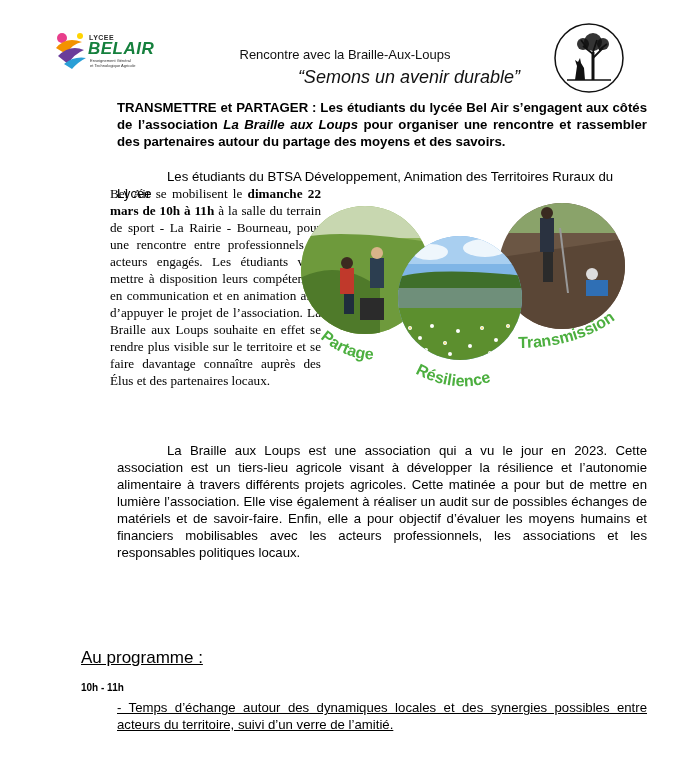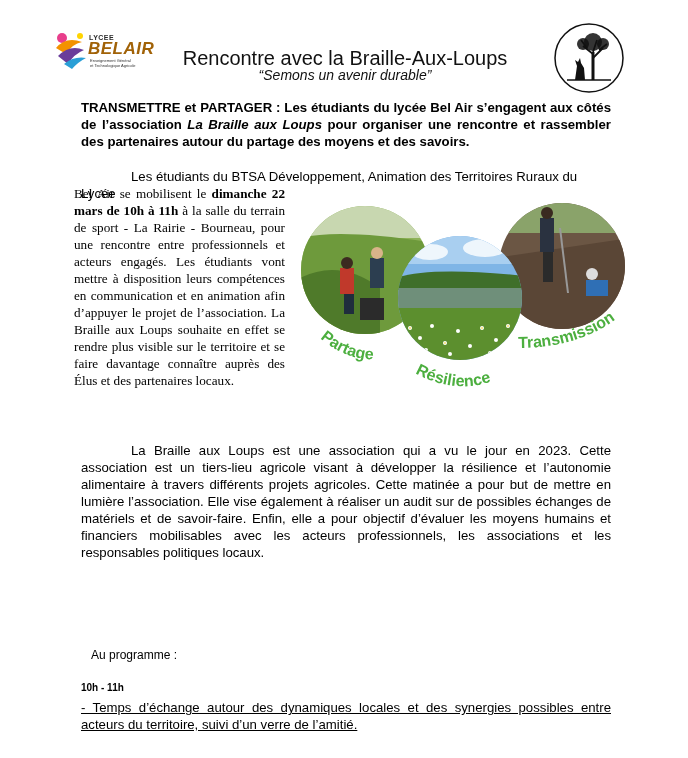--- a/index.html
+++ b/index.html
@@ -4,42 +4,42 @@
 <style>
   html, body { margin: 0; padding: 0; background: #ffffff; }
   body { width: 688px; height: 758px; position: relative; overflow: hidden;
          font-family: "Liberation Sans", sans-serif; color: #000; }
   .page { position: absolute; left: 0; top: 0; width: 688px; height: 758px; }
 
   
   .logo { position: absolute; left: 52px; top: 30px; width: 105px; height: 40px; }
   .logo svg { position: absolute; left: 0; top: 0; }
   .logo-lycee { position: absolute; left: 37px; top: 4px; font-size: 7px; font-weight: bold; color: #2b2b2b; letter-spacing: 0.5px; }
-  .logo-name { position: absolute; left: 36px; top: 9px; font-size: 17px; font-weight: bold; font-style: italic; color: #a16207; letter-spacing: 0.5px; }
+  .logo-name { position: absolute; left: 36px; top: 9px; font-size: 17px; font-weight: bold; font-style: italic; color: #15803d; letter-spacing: 0.5px; }
   .logo-sub { position: absolute; left: 38px; top: 28px; font-size: 4px; line-height: 5px; color: #333; width: 60px; }
 
-  .head-title { position: absolute; left: 170px; top: 47px; width: 350px; text-align: center; font-size: 20px; color: #111; }
-  .head-sub { position: absolute; left: 170px; top: 67px; width: 350px; text-align: center; font-size: 14px; font-style: italic; color: #111; }
+  .head-title { position: absolute; left: 170px; top: 47px; width: 350px; text-align: center; font-size: 13px; color: #111; }
+  .head-sub { position: absolute; left: 170px; top: 67px; width: 350px; text-align: right; font-size: 18px; font-style: italic; color: #111; }
 
   .wolf-logo { position: absolute; left: 553px; top: 22px; width: 72px; height: 72px; }
 
   
-  .text { font-size: 13.2px; line-height: 17px; }
+  .text { font-size: 13.2px; line-height: 17px; margin-left: 36px; }
   .intro { position: absolute; left: 81px; top: 99px; width: 530px; font-weight: bold; text-align: justify; }
   .intro i { font-style: italic; }
   .p1-first { position: absolute; left: 81px; top: 168px; width: 530px; text-indent: 50px; }
   .p1-col { position: absolute; left: 74px; top: 185px; width: 211px; text-align: justify; font-family: Liberation Serif, serif; }
   .p1-col b { font-weight: bold; }
 
   .collage { position: absolute; left: 300px; top: 198px; width: 330px; height: 196px; }
 
   .p2 { position: absolute; left: 81px; top: 442px; width: 530px; text-align: justify; }
   .indent { text-indent: 50px; margin: 0; }
 
-  .prog-title { position: absolute; left: 91px; top: 648px; font-size: 12px; }
+  .prog-title { position: absolute; left: 81px; top: 648px; font-size: 17px; text-decoration: underline; }
   .prog-time { position: absolute; left: 81px; top: 682px; font-size: 10px; font-weight: bold; }
   .prog-desc { position: absolute; left: 81px; top: 699px; width: 530px; text-align: justify; text-decoration: underline; }
 </style>
 </head>
 <body>
 
 <div class="page">
 
   <div class="logo">
     <svg width="38" height="40" viewBox="0 0 38 40">

